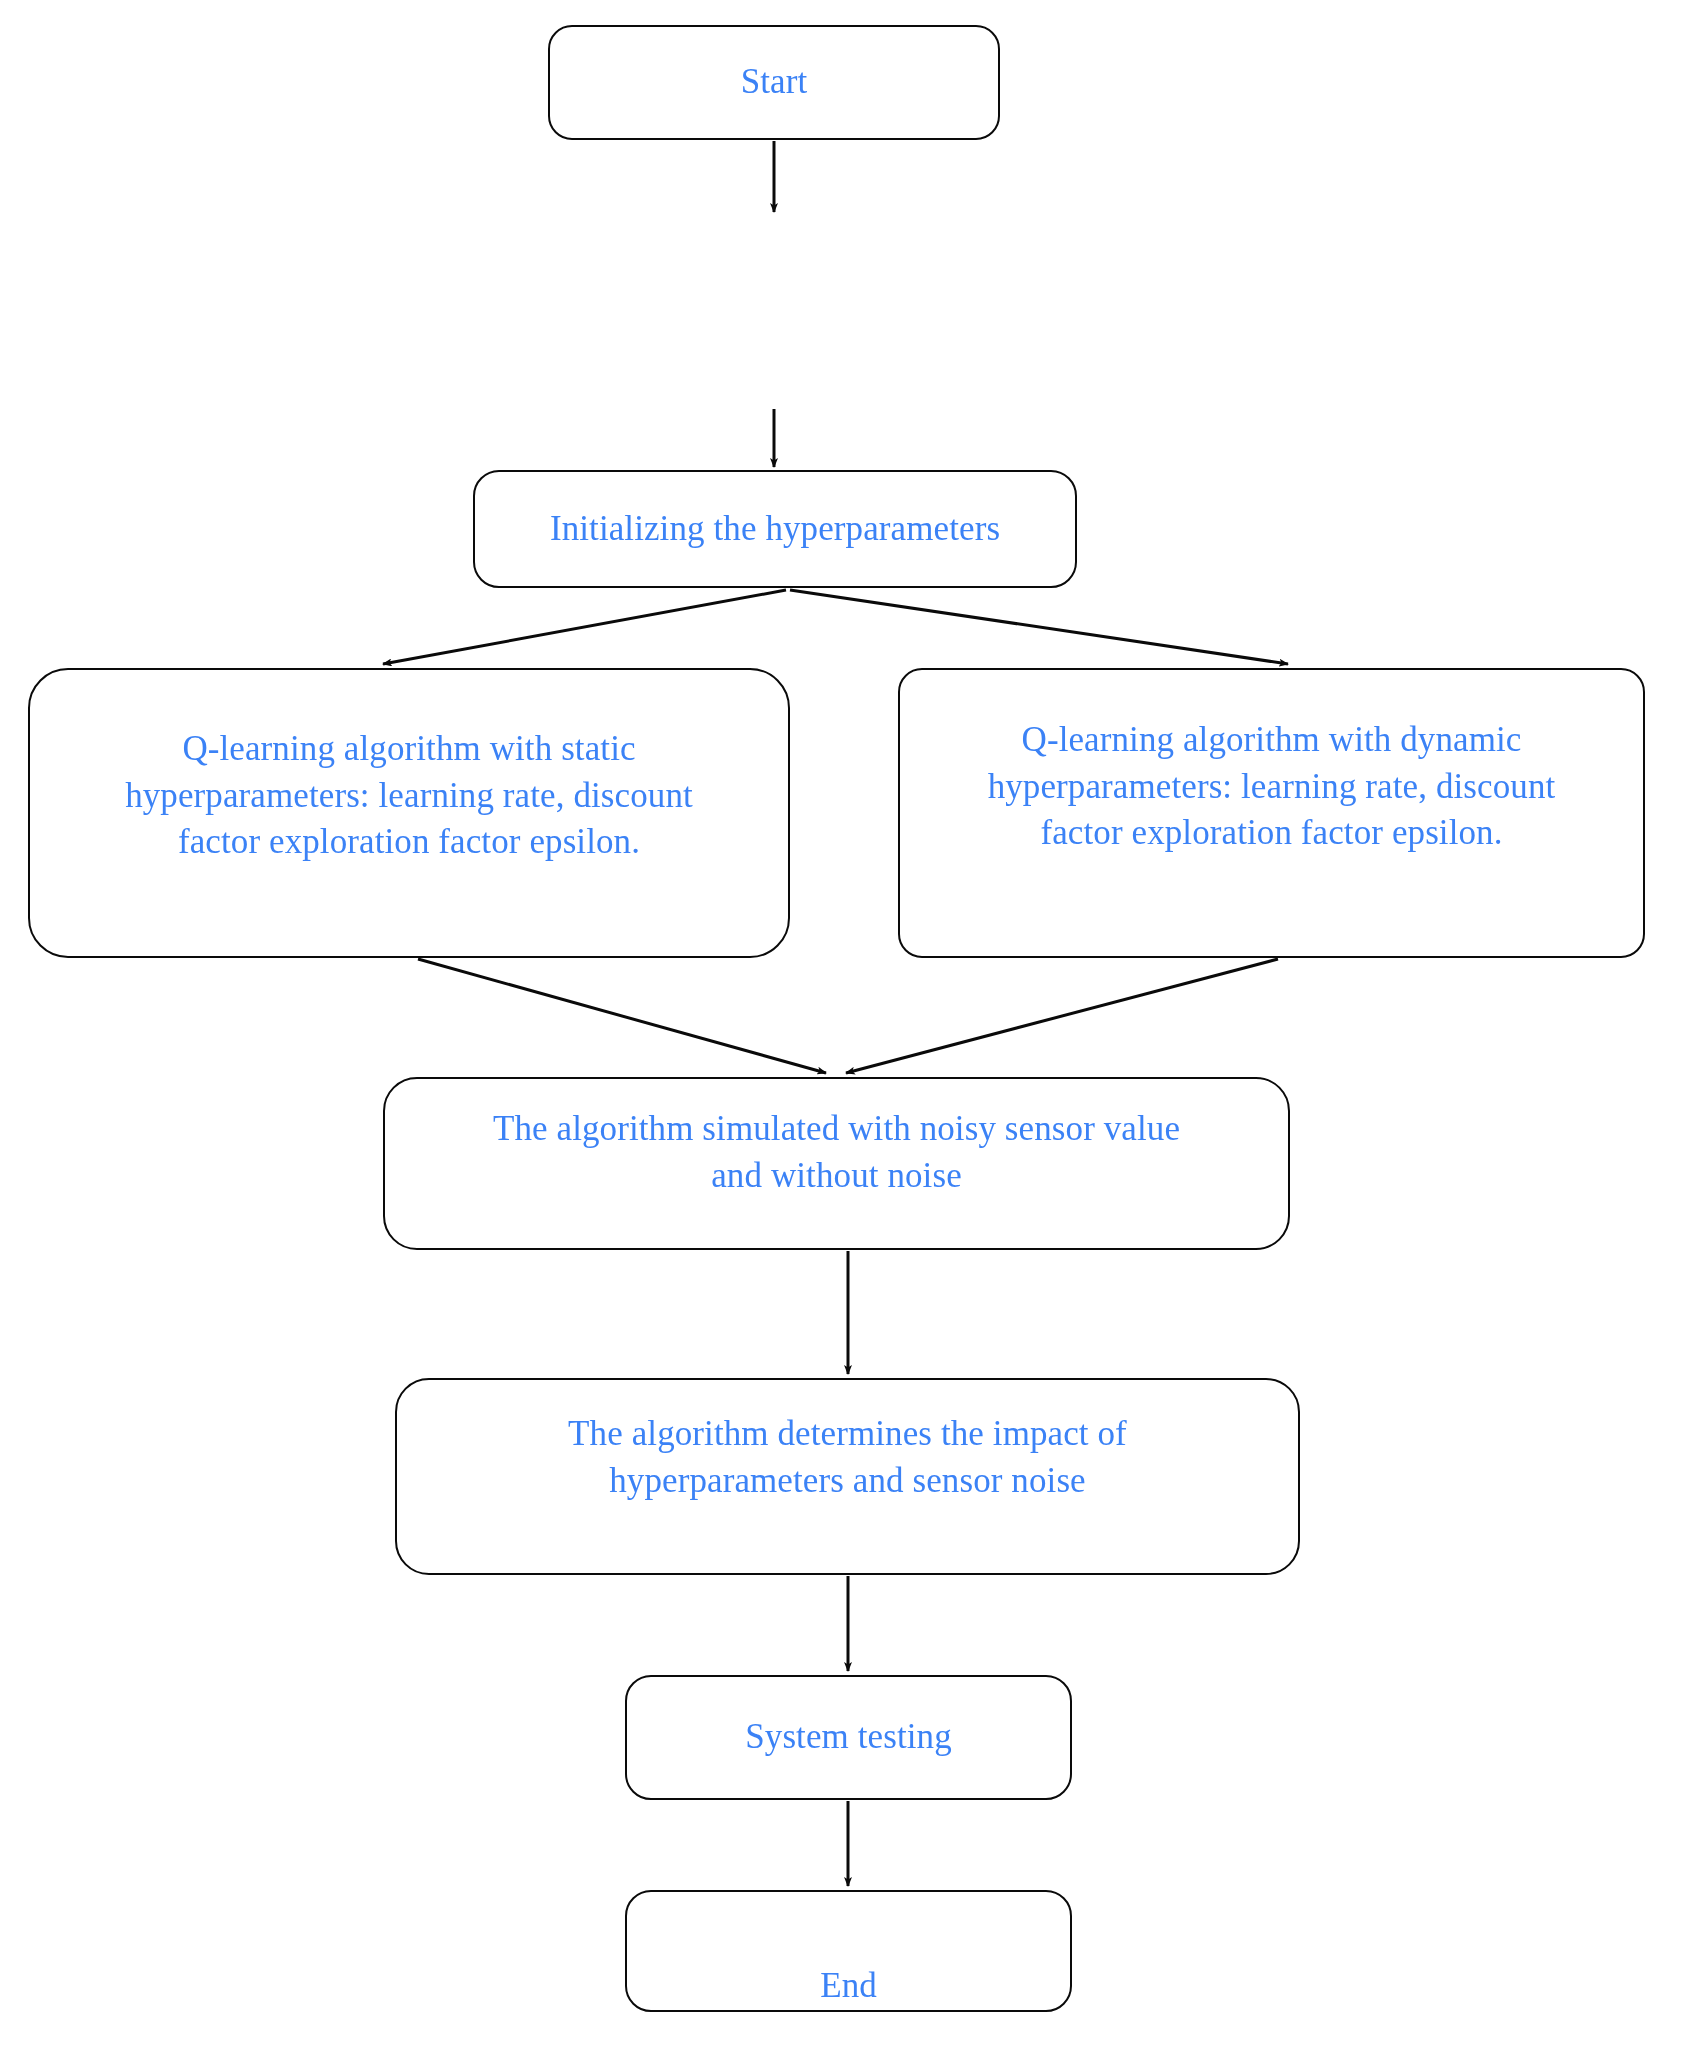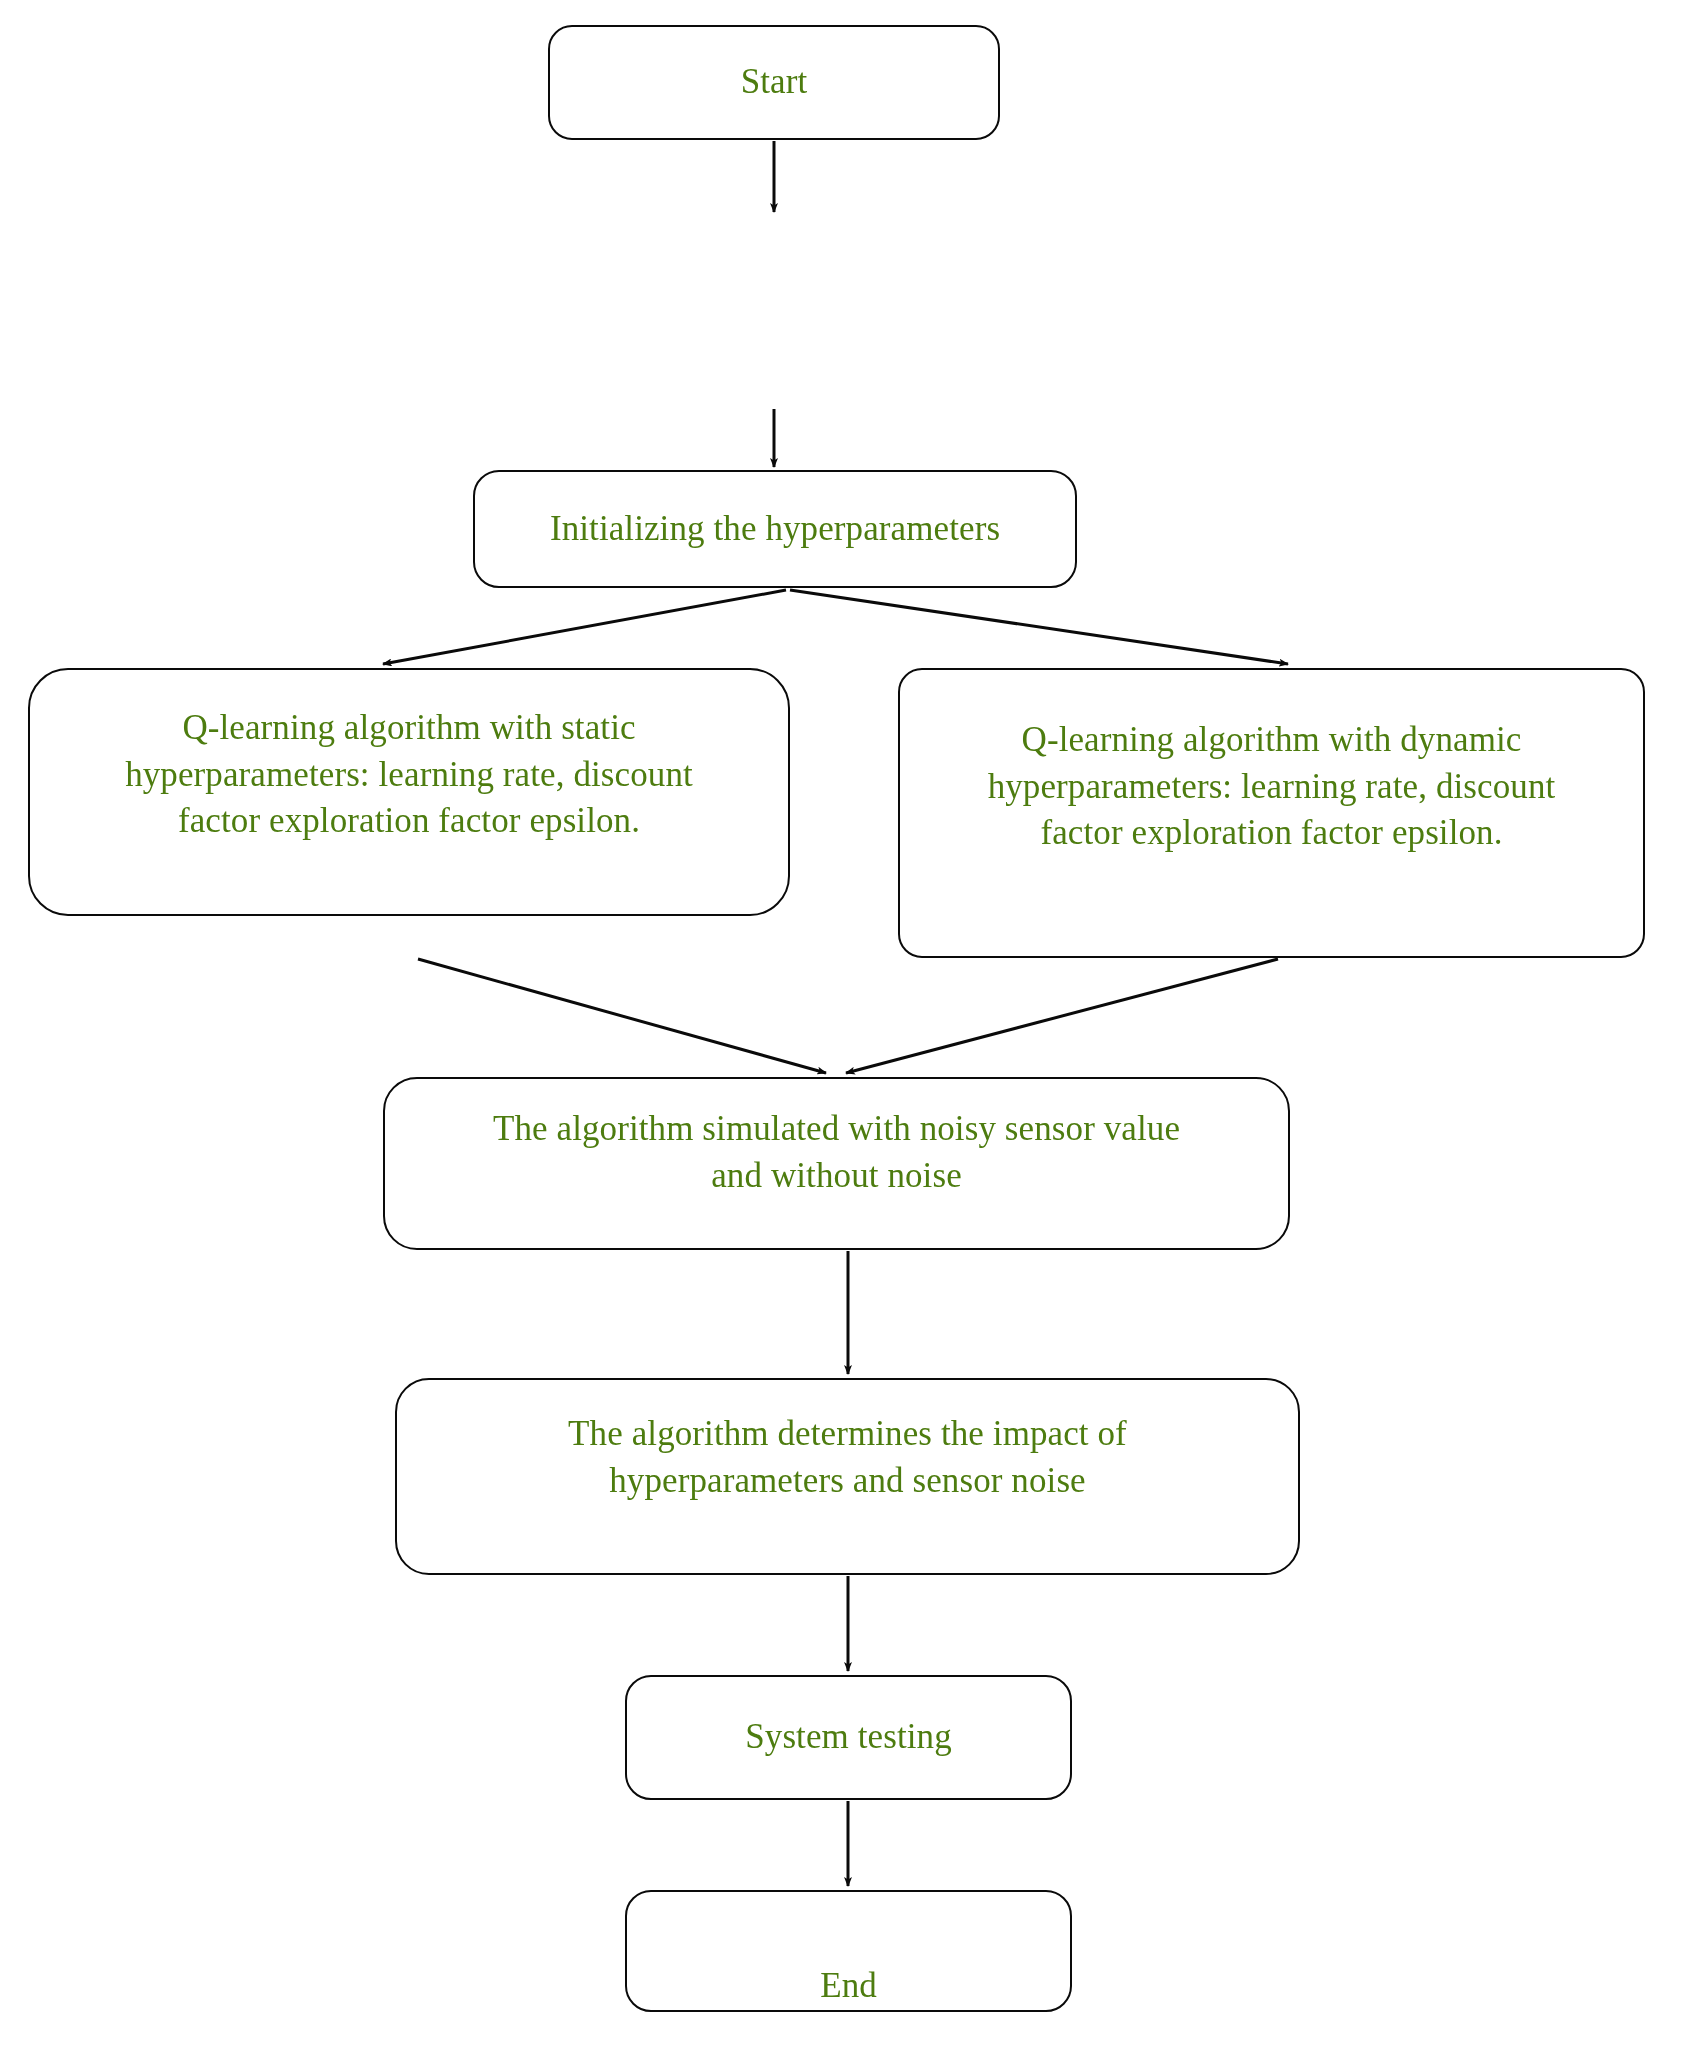--- a/index.html
+++ b/index.html
@@ -39,28 +39,28 @@
   }
   .node .node-label {
     display: block;
     width: 100%;
     padding: 0 14px;
     box-sizing: border-box;
     font-family: "Liberation Serif", "DejaVu Serif", serif;
     font-size: 35px;
     line-height: 1.33;
     letter-spacing: 0.1px;
-    color: #4d7c0f;
+    color: #3b82f6;
     white-space: pre-line;
   }
   
   #node-start       { left: 548px;  top: 25px;   width: 452px; height: 115px; border-radius: 24px; }
   #node-design      { left: 390px;  top: 215px;  width: 767px; height: 193px; border-radius: 34px; }
   #node-init        { left: 473px;  top: 470px;  width: 604px; height: 118px; border-radius: 26px; }
-  #node-static      { left: 28px;   top: 668px;  width: 762px; height: 248px; border-radius: 40px; }
+  #node-static      { left: 28px;   top: 668px;  width: 762px; height: 290px; border-radius: 40px; }
   #node-dynamic     { left: 898px;  top: 668px;  width: 747px; height: 290px; border-radius: 24px; }
   #node-noise       { left: 383px;  top: 1077px; width: 907px; height: 173px; border-radius: 34px; }
   #node-impact      { left: 395px;  top: 1378px; width: 905px; height: 197px; border-radius: 34px; }
   #node-testing     { left: 625px;  top: 1675px; width: 447px; height: 125px; border-radius: 26px; }
   #node-end         { left: 625px;  top: 1890px; width: 447px; height: 122px; border-radius: 26px; align-items: flex-end; }
 
   
   #node-static  .node-label { padding-bottom: 34px; }
   #node-dynamic .node-label { padding-bottom: 52px; }
   #node-noise   .node-label { padding-bottom: 22px; }

